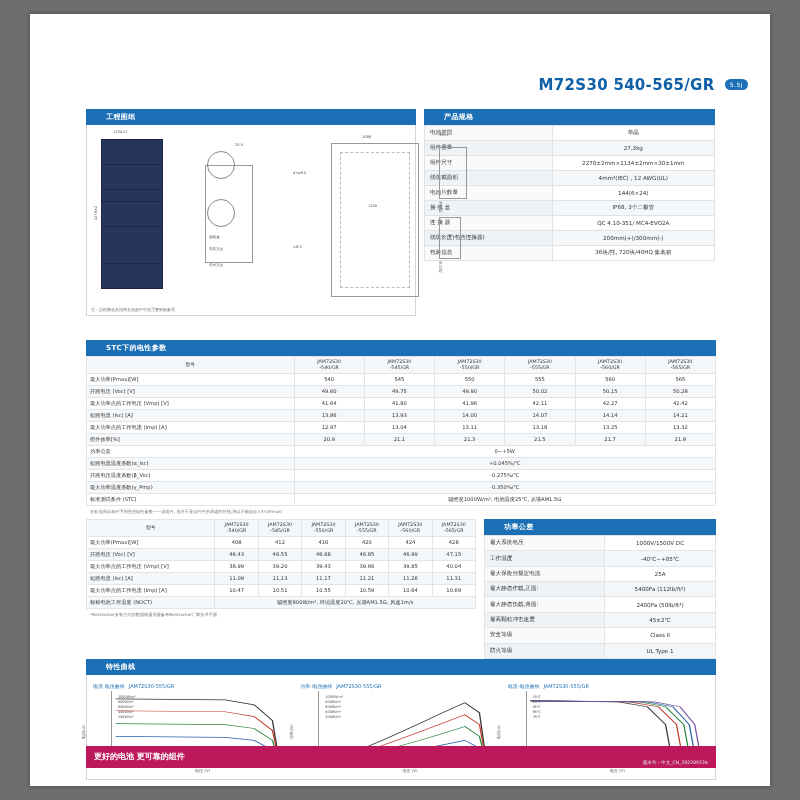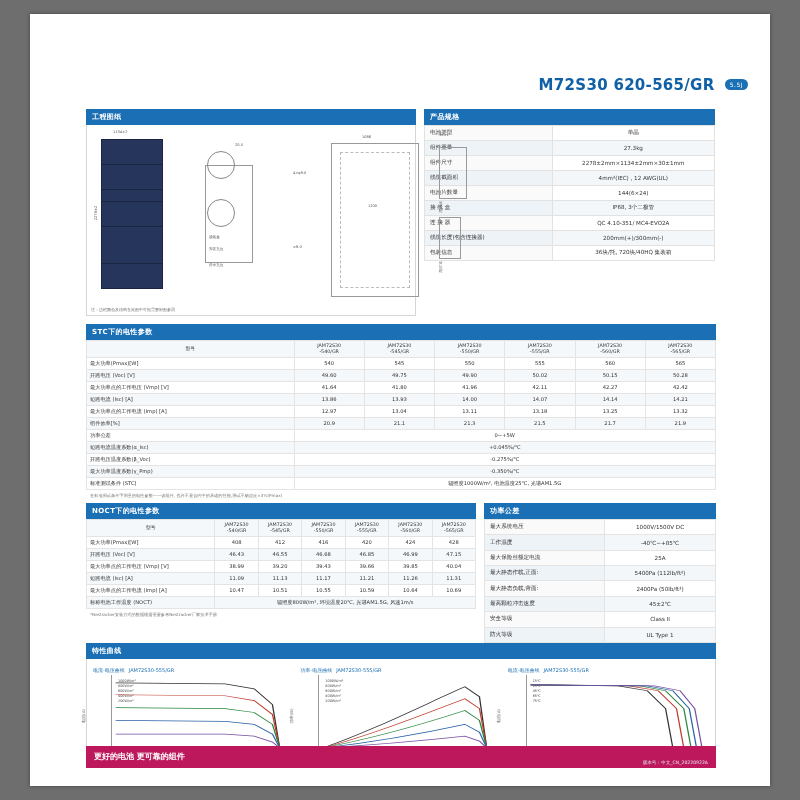--- a/index.html
+++ b/index.html
@@ -5,21 +5,21 @@
   html,body{margin:0;padding:0;background:#6e6e6e;}
   body{width:800px;height:800px;font-family:"DejaVu Sans","Liberation Sans",sans-serif;}
   .page{position:absolute;left:30px;top:14px;width:740px;height:772px;background:#ffffff;box-shadow:0 0 4px rgba(0,0,0,.4);}
   .title-row{position:absolute;left:0;right:0;top:60px;padding-right:22px;text-align:right;}
   .model-title{display:inline-block;color:#1060a8;font-size:15px;font-weight:bold;letter-spacing:.3px;vertical-align:middle;}
   .badge{display:inline-block;vertical-align:middle;margin-left:5px;background:#1a6fb5;color:#fff;font-size:6px;border-radius:7px;padding:2px 5px;letter-spacing:.5px;}
   .content{position:absolute;left:56px;top:95px;width:630px;}
   .cols{display:flex;gap:8px;}
   .col-l{width:330px;}
   .col-r{width:291px;}
-  .secthead{background:#1a6fb5;color:#fff;font-size:7px;padding:3px 6px;font-weight:bold;letter-spacing:.4px;}
+  .secthead{background:#1a6fb5;color:#fff;font-size:7px;padding:3px 20px;font-weight:bold;letter-spacing:.4px;}
   .panel{border:1px solid #d6d6d6;border-top:none;background:#fff;}
   
   .drawing{position:relative;height:190px;background:#fff;}
   .dwg-note{position:absolute;left:4px;bottom:3px;font-size:4px;color:#777;}
   .mod-grid{position:absolute;left:14px;top:14px;width:62px;height:150px;background:#1b2541;display:grid;grid-template-columns:repeat(6,1fr);grid-template-rows:repeat(12,1fr);gap:.5px;padding:1px;box-sizing:border-box;}
   .mod-grid div{background:#26355c;}
   .dim-txt{position:absolute;font-size:3.6px;color:#555;}
   .front-view{position:absolute;left:118px;top:18px;width:84px;height:140px;}
   .fv-box{position:absolute;left:0;top:22px;width:46px;height:96px;border:1px solid #999;}
   .circle{position:absolute;border:1px solid #888;border-radius:50%;}
@@ -59,21 +59,21 @@
   .footer{position:absolute;left:56px;right:54px;bottom:18px;height:22px;background:#be185d;color:#fff;}
   .footer .ft{position:absolute;left:8px;top:5px;font-size:8px;font-weight:bold;}
   .footer .fv{position:absolute;right:8px;bottom:3px;font-size:4.6px;color:#dce8f4;}
 </style>
 </head>
 <body>
 
 <div class="page">
 
   <div class="title-row">
-    <span class="model-title">M72S30 620-565/GR</span>
+    <span class="model-title">M72S30 540-565/GR</span>
     <span class="badge">5.5J</span>
   </div>
 
   <div class="content">
 
     <div class="cols">
 
       <div class="col-l">
         <div class="secthead">工程图纸</div>
         <div class="panel">
@@ -222,21 +222,21 @@
               </tr>
           <tr>
                 <td>包装信息</td>
                 <td class="val">36块/托, 720块/40HQ 集装箱</td>
               </tr>
         </tbody>
           </table>
       </div>
     </div>
 
-    <div style="margin-top:8px;">
+    <div style="margin-top:24px;">
       <div class="secthead">STC下的电性参数</div>
       <table class="el">
         <tbody>
             <tr>
           <td class="lbl hd">型号</td>
           <td class="hd"><span style="white-space:pre-line">JAM72S30
 -540/GR</span></td>
           <td class="hd"><span style="white-space:pre-line">JAM72S30
 -545/GR</span></td>
           <td class="hd"><span style="white-space:pre-line">JAM72S30
@@ -322,21 +322,20 @@
               <td class="lbl">标准测试条件 (STC)</td>
               <td class="c" colspan="6">辐照度1000W/m², 电池温度25℃, 光谱AM1.5G</td>
             </tr>
       </tbody>
         </table>
       <div class="note">在标准测试条件下测量的电性参数——该组件, 也许不是合约中的承诺的性能,测试不确定度±3%(Pmax)</div>
     </div>
 
     <div class="cols" style="margin-top:2px;">
       <div class="col-l" style="width:390px;">
-        <div class="secthead">NOCT下的电性参数</div>
         <table class="el">
           <tbody>
               <tr>
             <td class="lbl hd">型号</td>
             <td class="hd"><span style="white-space:pre-line">JAM72S30
 -540/GR</span></td>
             <td class="hd"><span style="white-space:pre-line">JAM72S30
 -545/GR</span></td>
             <td class="hd"><span style="white-space:pre-line">JAM72S30
 -550/GR</span></td>

